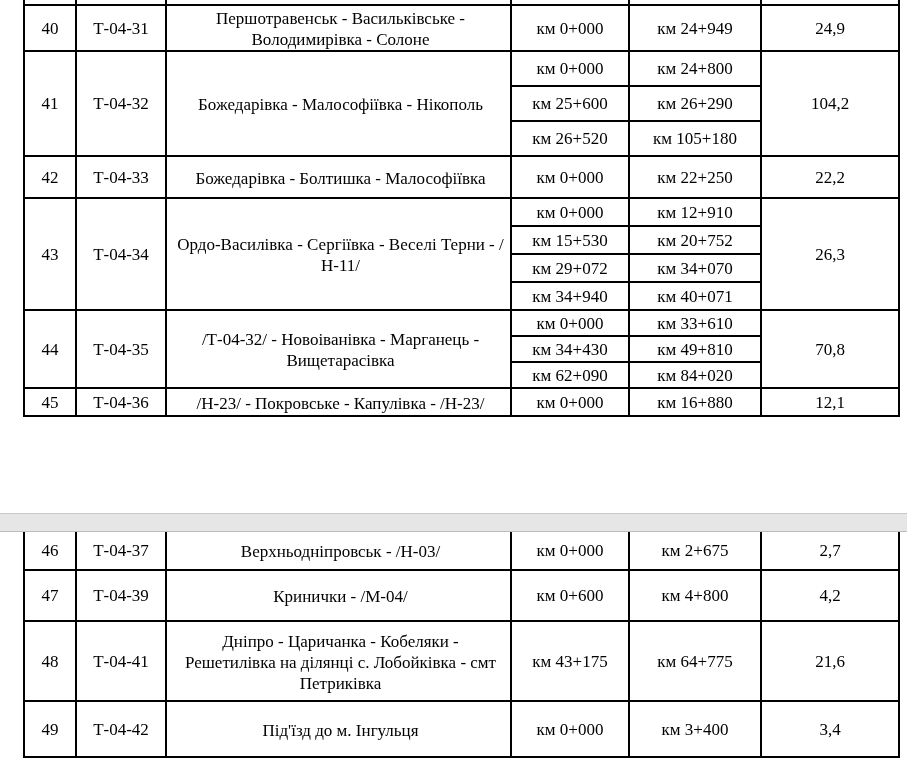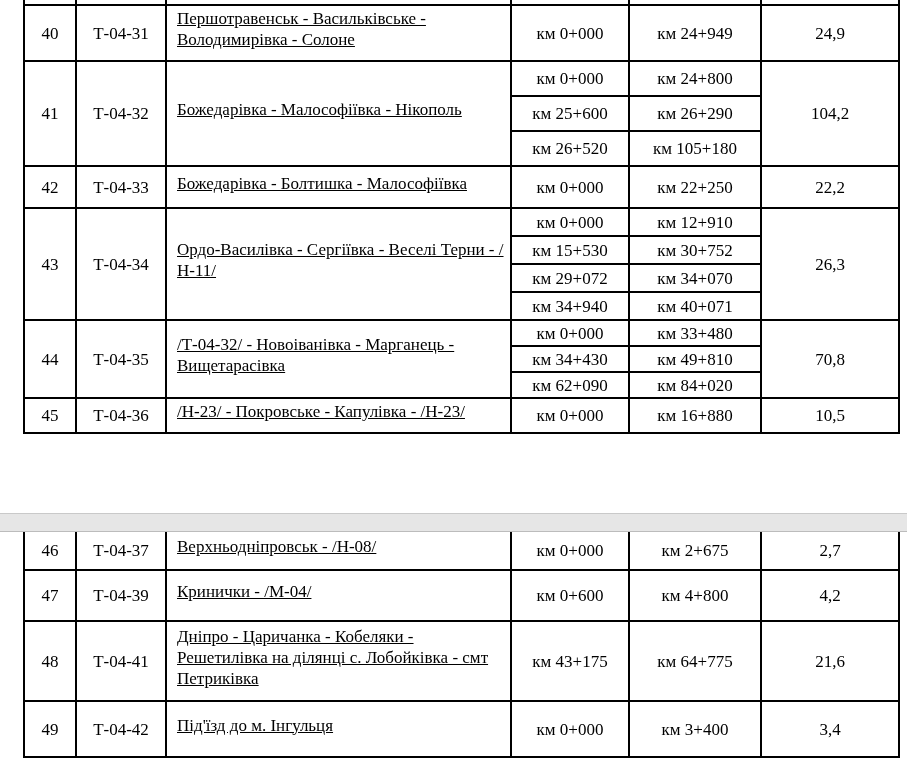--- a/index.html
+++ b/index.html
@@ -26,23 +26,22 @@
 
   td {
     border: 2px solid #000;
     padding: 0;
     text-align: center;
     vertical-align: middle;
     line-height: 21px;
     overflow: hidden;
   }
   td.name-cell {
-    text-align: left;
-    padding: 2px 6px 10px 10px;
-    text-decoration: underline;
+    text-align: center;
+    padding: 2px 6px 0 10px;
   }
   tr.sliver td { border-top: none; height: 5px; }
   #table2 tr:first-child td { border-top: none; }
 
   .page-break {
     position: absolute;
     left: 0; top: 513px;
     width: 907px; height: 19px;
     background: #e6e6e6;
     border-top: 1px solid #c9c9c9;
@@ -107,73 +106,73 @@
         <tr style="height: 28px;">
           <td rowspan="4">43</td>
           <td rowspan="4">Т-04-34</td>
           <td class="name-cell" rowspan="4">Ордо-Василівка - Сергіївка - Веселі Терни - /Н-11/</td>
           <td>км 0+000</td>
           <td>км 12+910</td>
           <td rowspan="4">26,3</td>
         </tr>
         <tr style="height: 28px;">
           <td>км 15+530</td>
-          <td>км 30+752</td>
+          <td>км 20+752</td>
         </tr>
         <tr style="height: 28px;">
           <td>км 29+072</td>
           <td>км 34+070</td>
         </tr>
         <tr style="height: 28px;">
           <td>км 34+940</td>
           <td>км 40+071</td>
         </tr>
         <tr style="height: 26px;">
           <td rowspan="3">44</td>
           <td rowspan="3">Т-04-35</td>
           <td class="name-cell" rowspan="3">/Т-04-32/ - Новоіванівка - Марганець - Вищетарасівка</td>
           <td>км 0+000</td>
-          <td>км 33+480</td>
+          <td>км 33+610</td>
           <td rowspan="3">70,8</td>
         </tr>
         <tr style="height: 26px;">
           <td>км 34+430</td>
           <td>км 49+810</td>
         </tr>
         <tr style="height: 26px;">
           <td>км 62+090</td>
           <td>км 84+020</td>
         </tr>
         <tr style="height: 28px;">
           <td>45</td>
           <td>Т-04-36</td>
           <td class="name-cell">/Н-23/ - Покровське - Капулівка - /Н-23/</td>
           <td>км 0+000</td>
           <td>км 16+880</td>
-          <td>10,5</td>
+          <td>12,1</td>
         </tr>
       </tbody>
   </table>
 
   <div class="page-break"></div>
 
   <table class="roads" id="table2">
     <colgroup>
       <col style="width:52px">
         <col style="width:90px">
         <col style="width:345px">
       <col style="width:118px">
         <col style="width:132px">
         <col style="width:138px">
     </colgroup>
     <tbody>
         <tr style="height: 38px;">
           <td>46</td>
           <td>Т-04-37</td>
-          <td class="name-cell">Верхньодніпровськ - /Н-08/</td>
+          <td class="name-cell">Верхньодніпровськ - /Н-03/</td>
           <td>км 0+000</td>
           <td>км 2+675</td>
           <td>2,7</td>
         </tr>
         <tr style="height: 51px;">
           <td>47</td>
           <td>Т-04-39</td>
           <td class="name-cell">Кринички - /М-04/</td>
           <td>км 0+600</td>
           <td>км 4+800</td>

